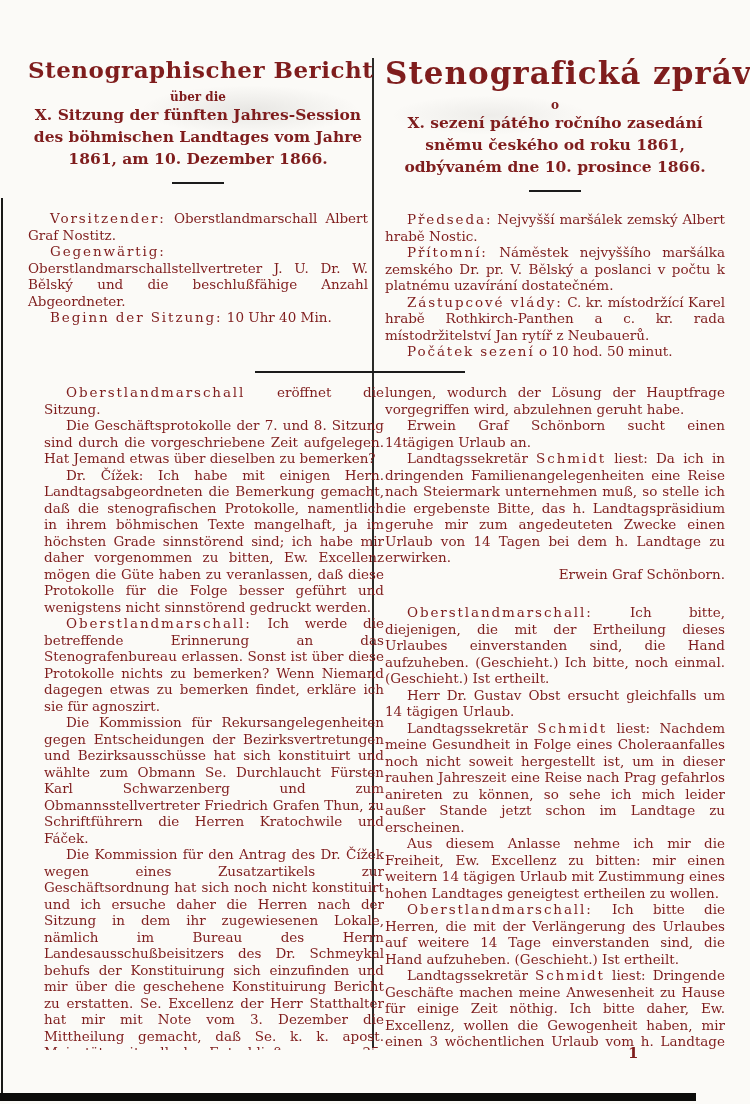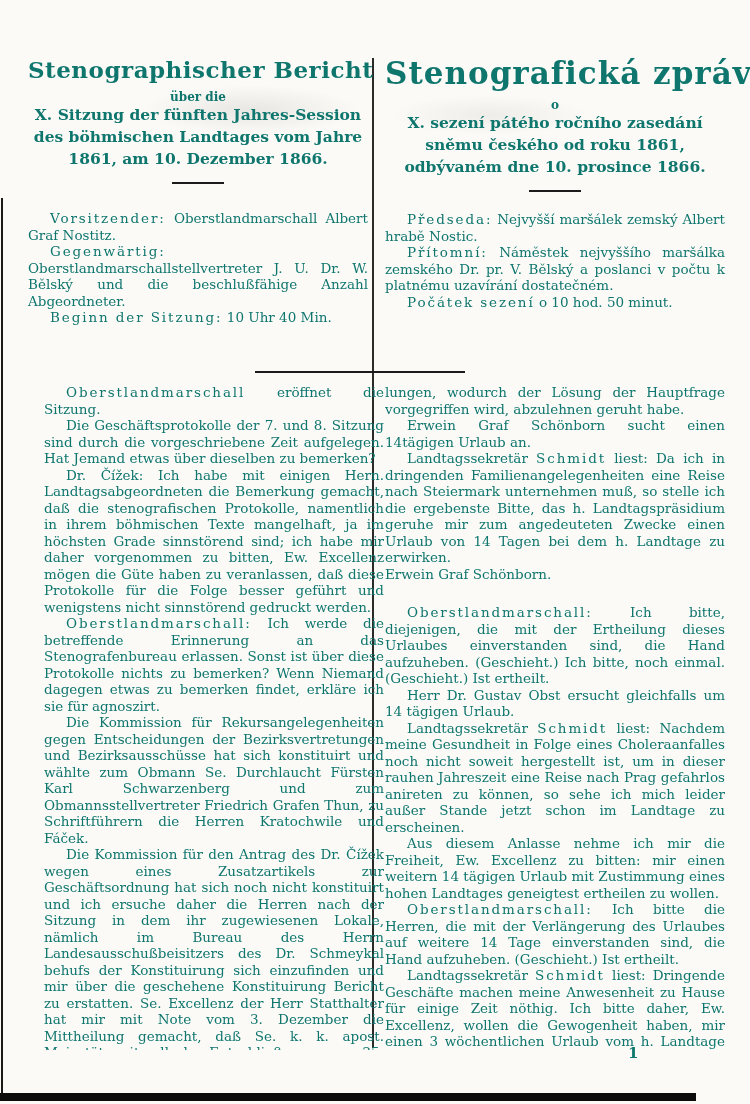--- a/index.html
+++ b/index.html
@@ -3,21 +3,21 @@
 <meta charset="utf-8">
 <style>
   html,body{margin:0;padding:0;}
   body{
     width:750px;height:1104px;
     background:#e9e7e2;
     font-family:"DejaVu Serif", serif;
   }
   .page{
     position:relative;width:750px;height:1104px;overflow:hidden;
-    background:#fbfaf7;color:#0f766e;
+    background:#fbfaf7;color:#7f1d1d;
   }
   .noise{position:absolute;pointer-events:none;}
   .noise-a{left:140px;top:85px;width:220px;height:50px;
     background:radial-gradient(ellipse at center, rgba(60,60,55,0.10), rgba(60,60,55,0) 70%);}
   .noise-b{left:390px;top:95px;width:200px;height:40px;
     background:radial-gradient(ellipse at center, rgba(60,60,55,0.07), rgba(60,60,55,0) 70%);}
   .col-divider{position:absolute;left:372px;top:58px;width:2px;height:990px;background:#2a2a28;}
   .edge-left{position:absolute;left:1px;top:198px;width:2px;height:900px;background:#191917;}
   .edge-bottom{position:absolute;left:0;top:1093px;width:696px;height:8px;background:#0c0c0b;}
   .hdr{position:absolute;width:340px;text-align:center;}
@@ -33,21 +33,21 @@
   .intro-right{left:385px;top:211px;}
   .mid-rule{position:absolute;left:255px;top:371px;width:210px;height:2px;background:#1b1b1b;}
   .body-band{position:absolute;width:340px;top:384px;height:666px;overflow:hidden;}
   .body-left{left:44px;}
   .body-right{left:385px;}
   .para{
     margin:0;text-align:justify;text-indent:22px;
     font-size:13.5px;line-height:16.5px;
     -webkit-hyphens:auto;hyphens:auto;
   }
-  .para.center{text-align:left;text-indent:0;}
+  .para.center{text-align:right;text-indent:0;}
   .para.noindent{text-indent:0;}
   .spaced{letter-spacing:0.14em;}
   .pageno{position:absolute;left:628px;top:1044px;font-size:15px;font-weight:bold;}
 </style>
 </head>
 <body>
 
 <div class="page">
 
   <div class="noise noise-a"></div>
@@ -71,20 +71,21 @@
   </div>
 
   <div class="intro intro-left">
       <p class="para"><span class="spaced">Vorsitzender:</span><span class="plain"> Oberstlandmarschall Albert Graf Nostitz.</span></p>
       <p class="para"><span class="spaced">Gegenwärtig:</span><span class="plain"> Oberstlandmarschallstellvertreter J. U. Dr. W. Bělský und die beschlußfähige Anzahl Abgeordneter.</span></p>
       <p class="para"><span class="spaced">Beginn der Sitzung:</span><span class="plain"> 10 Uhr 40 Min.</span></p>
     </div>
   <div class="intro intro-right">
       <p class="para"><span class="spaced">Předseda:</span><span class="plain"> Nejvyšší maršálek zemský Albert hrabě Nostic.</span></p>
       <p class="para"><span class="spaced">Přítomní:</span><span class="plain"> Náměstek nejvyššího maršálka zemského Dr. pr. V. Bělský a poslanci v počtu k platnému uzavírání dostatečném.</span></p>
+      <p class="para"><span class="spaced">Zástupcové vlády:</span><span class="plain"> C. kr. místodržící Karel hrabě Rothkirch-Panthen a c. kr. rada místodržitelství Jan rytíř z Neubauerů.</span></p>
       <p class="para"><span class="spaced">Počátek sezení</span><span class="plain"> o 10 hod. 50 minut.</span></p>
     </div>
 
   <div class="mid-rule"></div>
 
   <div class="body-band body-left">
       <p class="para"><span class="spaced">Oberstlandmarschall</span><span class="plain"> eröffnet die Sitzung.</span></p>
       <p class="para"><span class="plain">Die Geschäftsprotokolle der 7. und 8. Sitzung sind durch die vorgeschriebene Zeit aufgelegen. Hat Jemand etwas über dieselben zu bemerken?</span></p>
       <p class="para"><span class="plain">Dr. Čížek:</span><span class="plain"> Ich habe mit einigen Hern. Landtagsabgeordneten die Bemerkung gemacht, daß die stenografischen Protokolle, namentlich in ihrem böhmischen Texte mangelhaft, ja im höchsten Grade sinnstörend sind; ich habe mir daher vorgenommen zu bitten, Ew. Excellenz mögen die Güte haben zu veranlassen, daß diese Protokolle für die Folge besser geführt und wenigstens nicht sinnstörend gedruckt werden.</span></p>
       <p class="para"><span class="spaced">Oberstlandmarschall:</span><span class="plain"> Ich werde die betreffende Erinnerung an das Stenografenbureau erlassen. Sonst ist über diese Protokolle nichts zu bemerken? Wenn Niemand dagegen etwas zu bemerken findet, erkläre ich sie für agnoszirt.</span></p>

